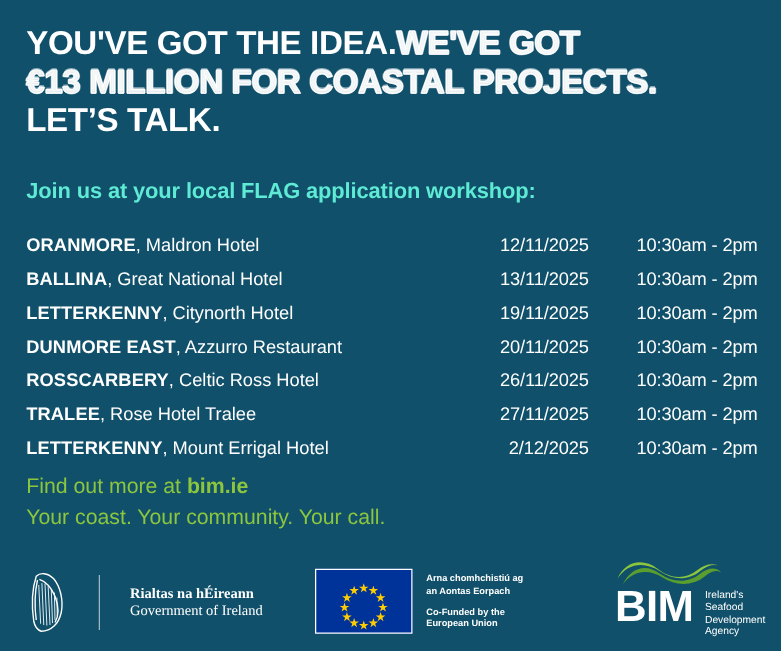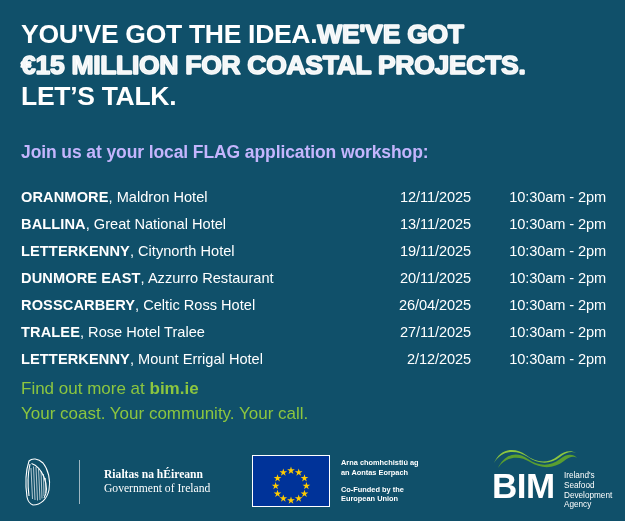--- a/index.html
+++ b/index.html
@@ -49,21 +49,21 @@
   }
   .hl-seg { display: inline; }
 
   
   .subhead {
     position: absolute;
     left: 21px;
     top: 142px;
     font-size: 17.5px;
     font-weight: bold;
-    color: #c4b5fd;
+    color: #5eead4;
     letter-spacing: -0.1px;
     white-space: nowrap;
   }
 
   
   .workshops {
     position: absolute;
     left: 21px;
     top: 177px;
     width: 585px;
@@ -227,21 +227,21 @@
 </head>
 <body>
 
 <div id="poster">
 
   <div class="headline">
     <div class="headline-line">
       <span class="hl-seg hl-solid">YOU'VE GOT THE IDEA.</span><span class="hl-seg hl-outline">WE'VE GOT</span>
     </div>
     <div class="headline-line">
-      <span class="hl-seg hl-outline">€15 MILLION FOR COASTAL PROJECTS.</span>
+      <span class="hl-seg hl-outline">€13 MILLION FOR COASTAL PROJECTS.</span>
     </div>
     <div class="headline-line">
       <span class="hl-seg hl-solid">LET’S TALK.</span>
     </div>
   </div>
 
   <div class="subhead">Join us at your local FLAG application workshop:</div>
 
   <div class="workshops">
 
@@ -274,21 +274,21 @@
         <span class="ws-town">DUNMORE EAST</span><span class="ws-venue">, Azzurro Restaurant</span>
       </div>
       <div class="ws-date">20/11/2025</div>
       <div class="ws-time">10:30am - 2pm</div>
     </div>
 
     <div class="ws-row">
       <div class="ws-place">
         <span class="ws-town">ROSSCARBERY</span><span class="ws-venue">, Celtic Ross Hotel</span>
       </div>
-      <div class="ws-date">26/04/2025</div>
+      <div class="ws-date">26/11/2025</div>
       <div class="ws-time">10:30am - 2pm</div>
     </div>
 
     <div class="ws-row">
       <div class="ws-place">
         <span class="ws-town">TRALEE</span><span class="ws-venue">, Rose Hotel Tralee</span>
       </div>
       <div class="ws-date">27/11/2025</div>
       <div class="ws-time">10:30am - 2pm</div>
     </div>

